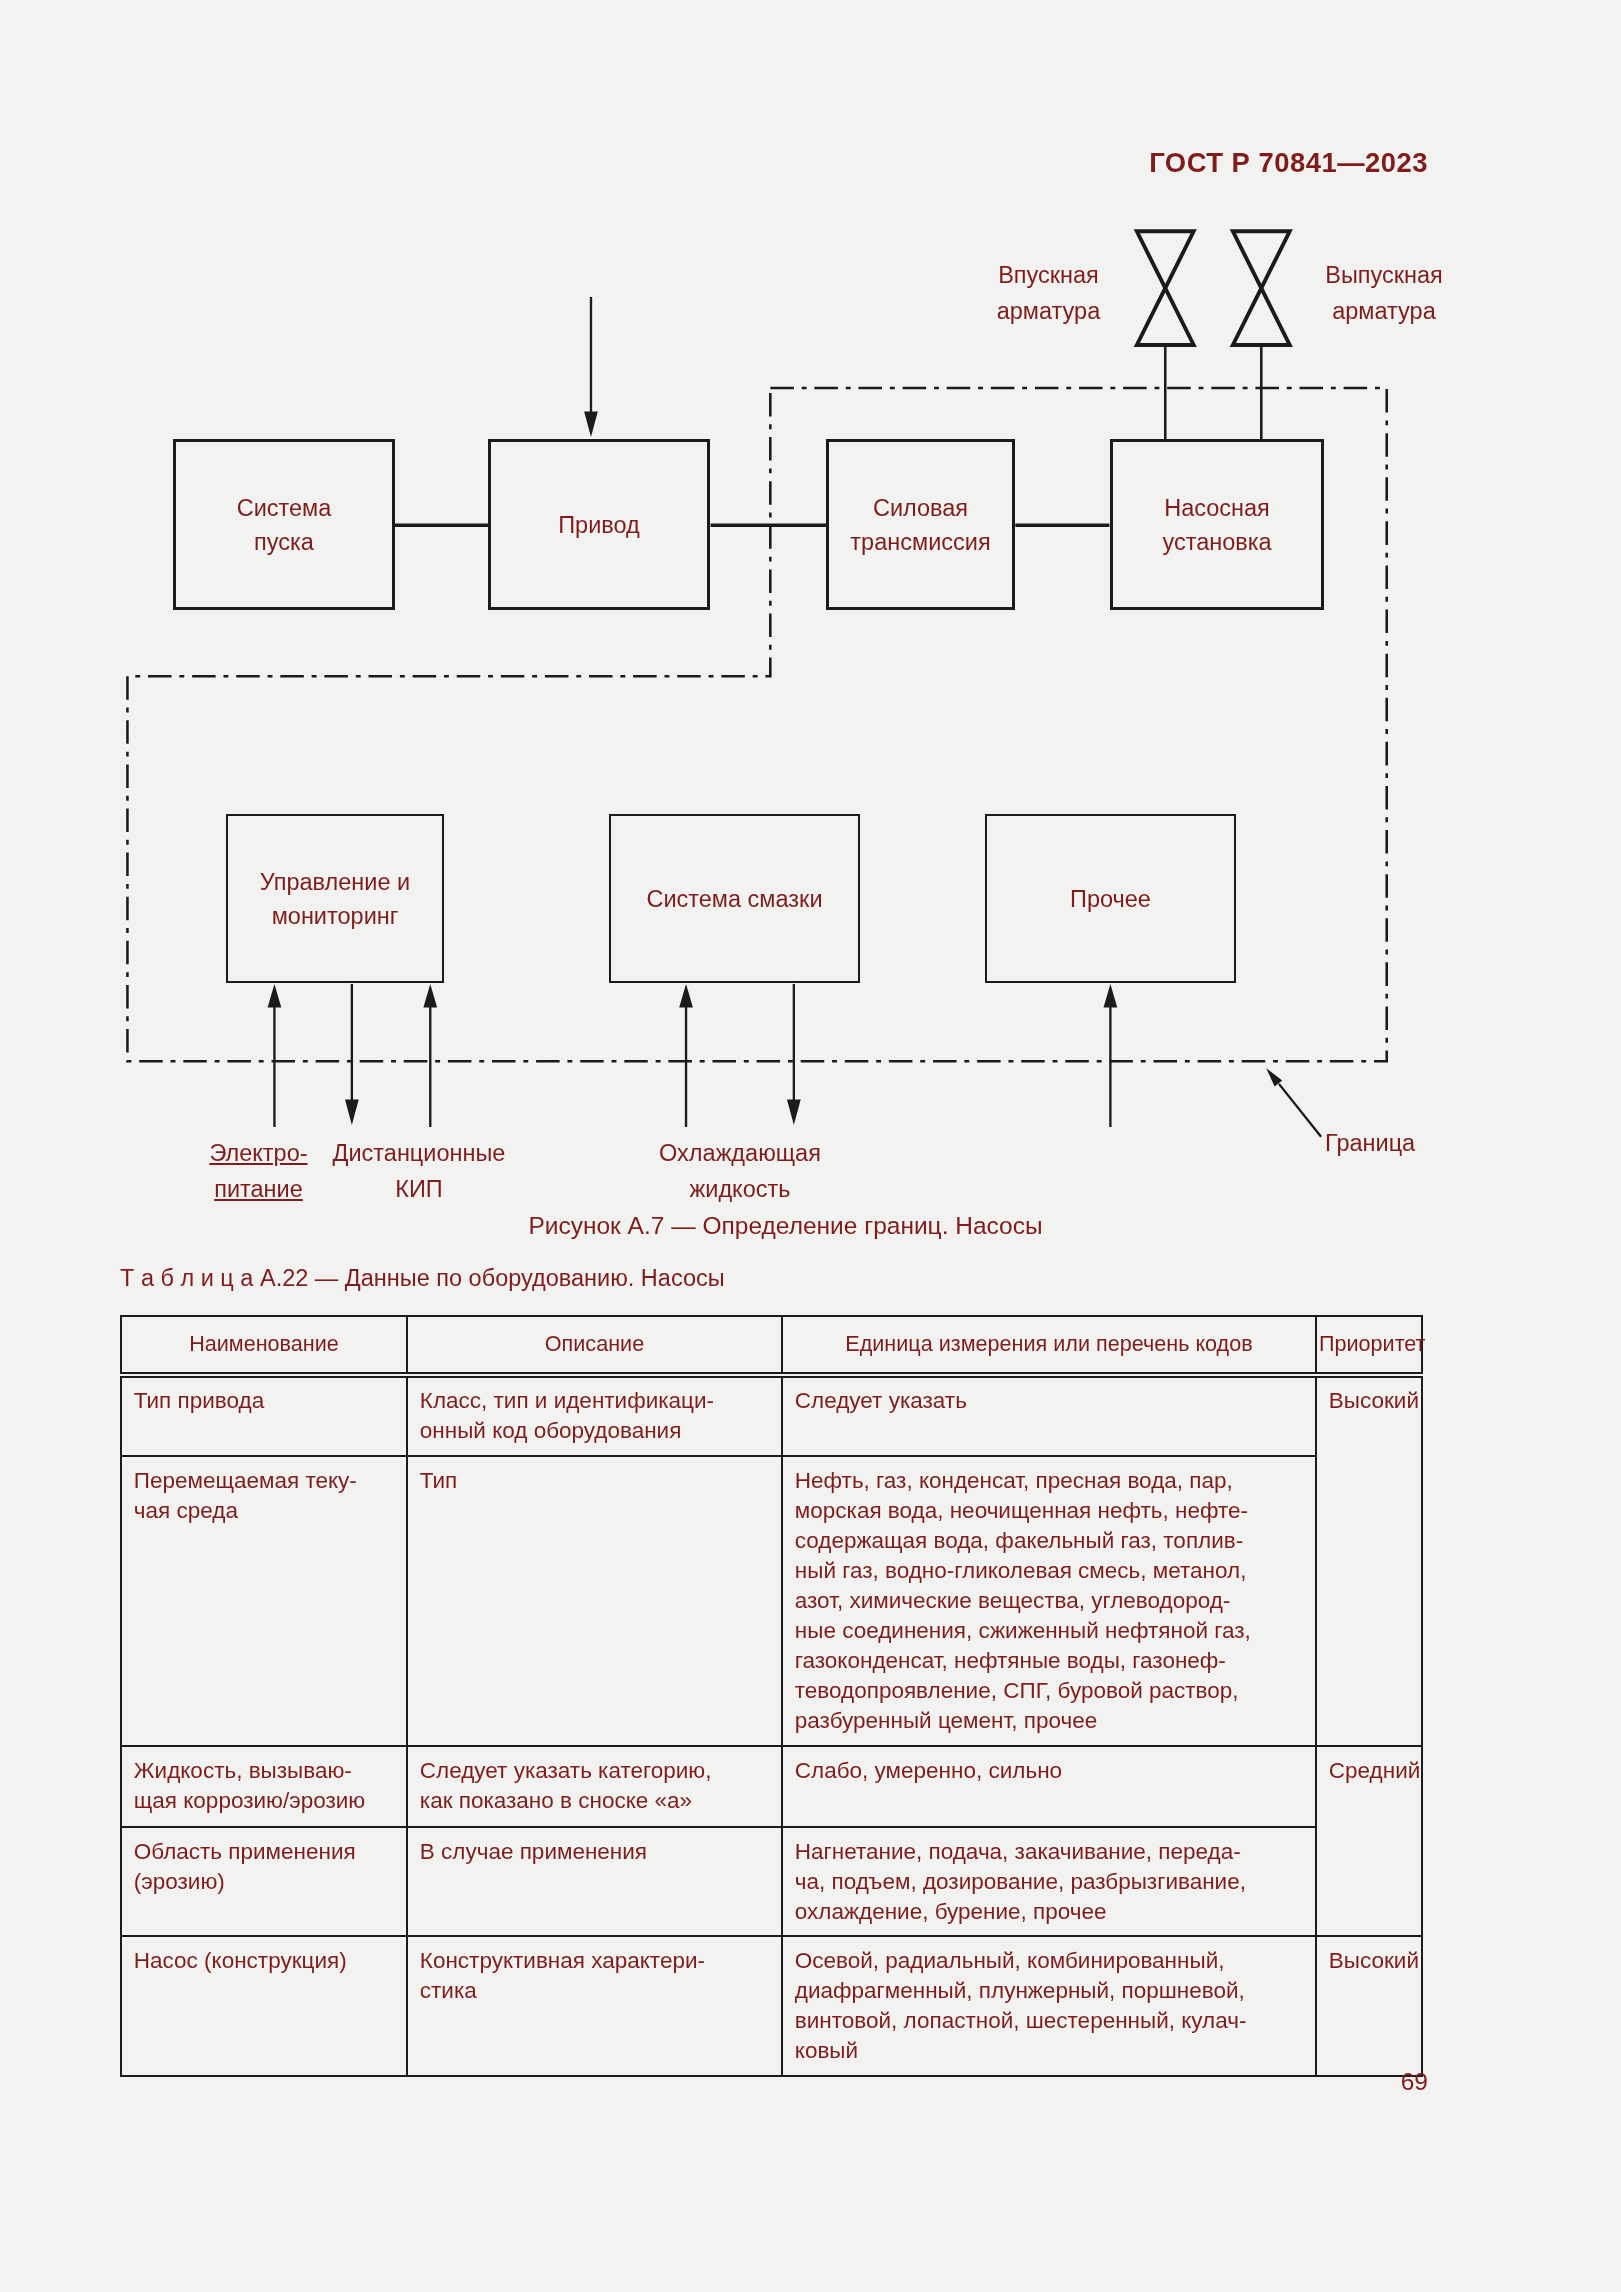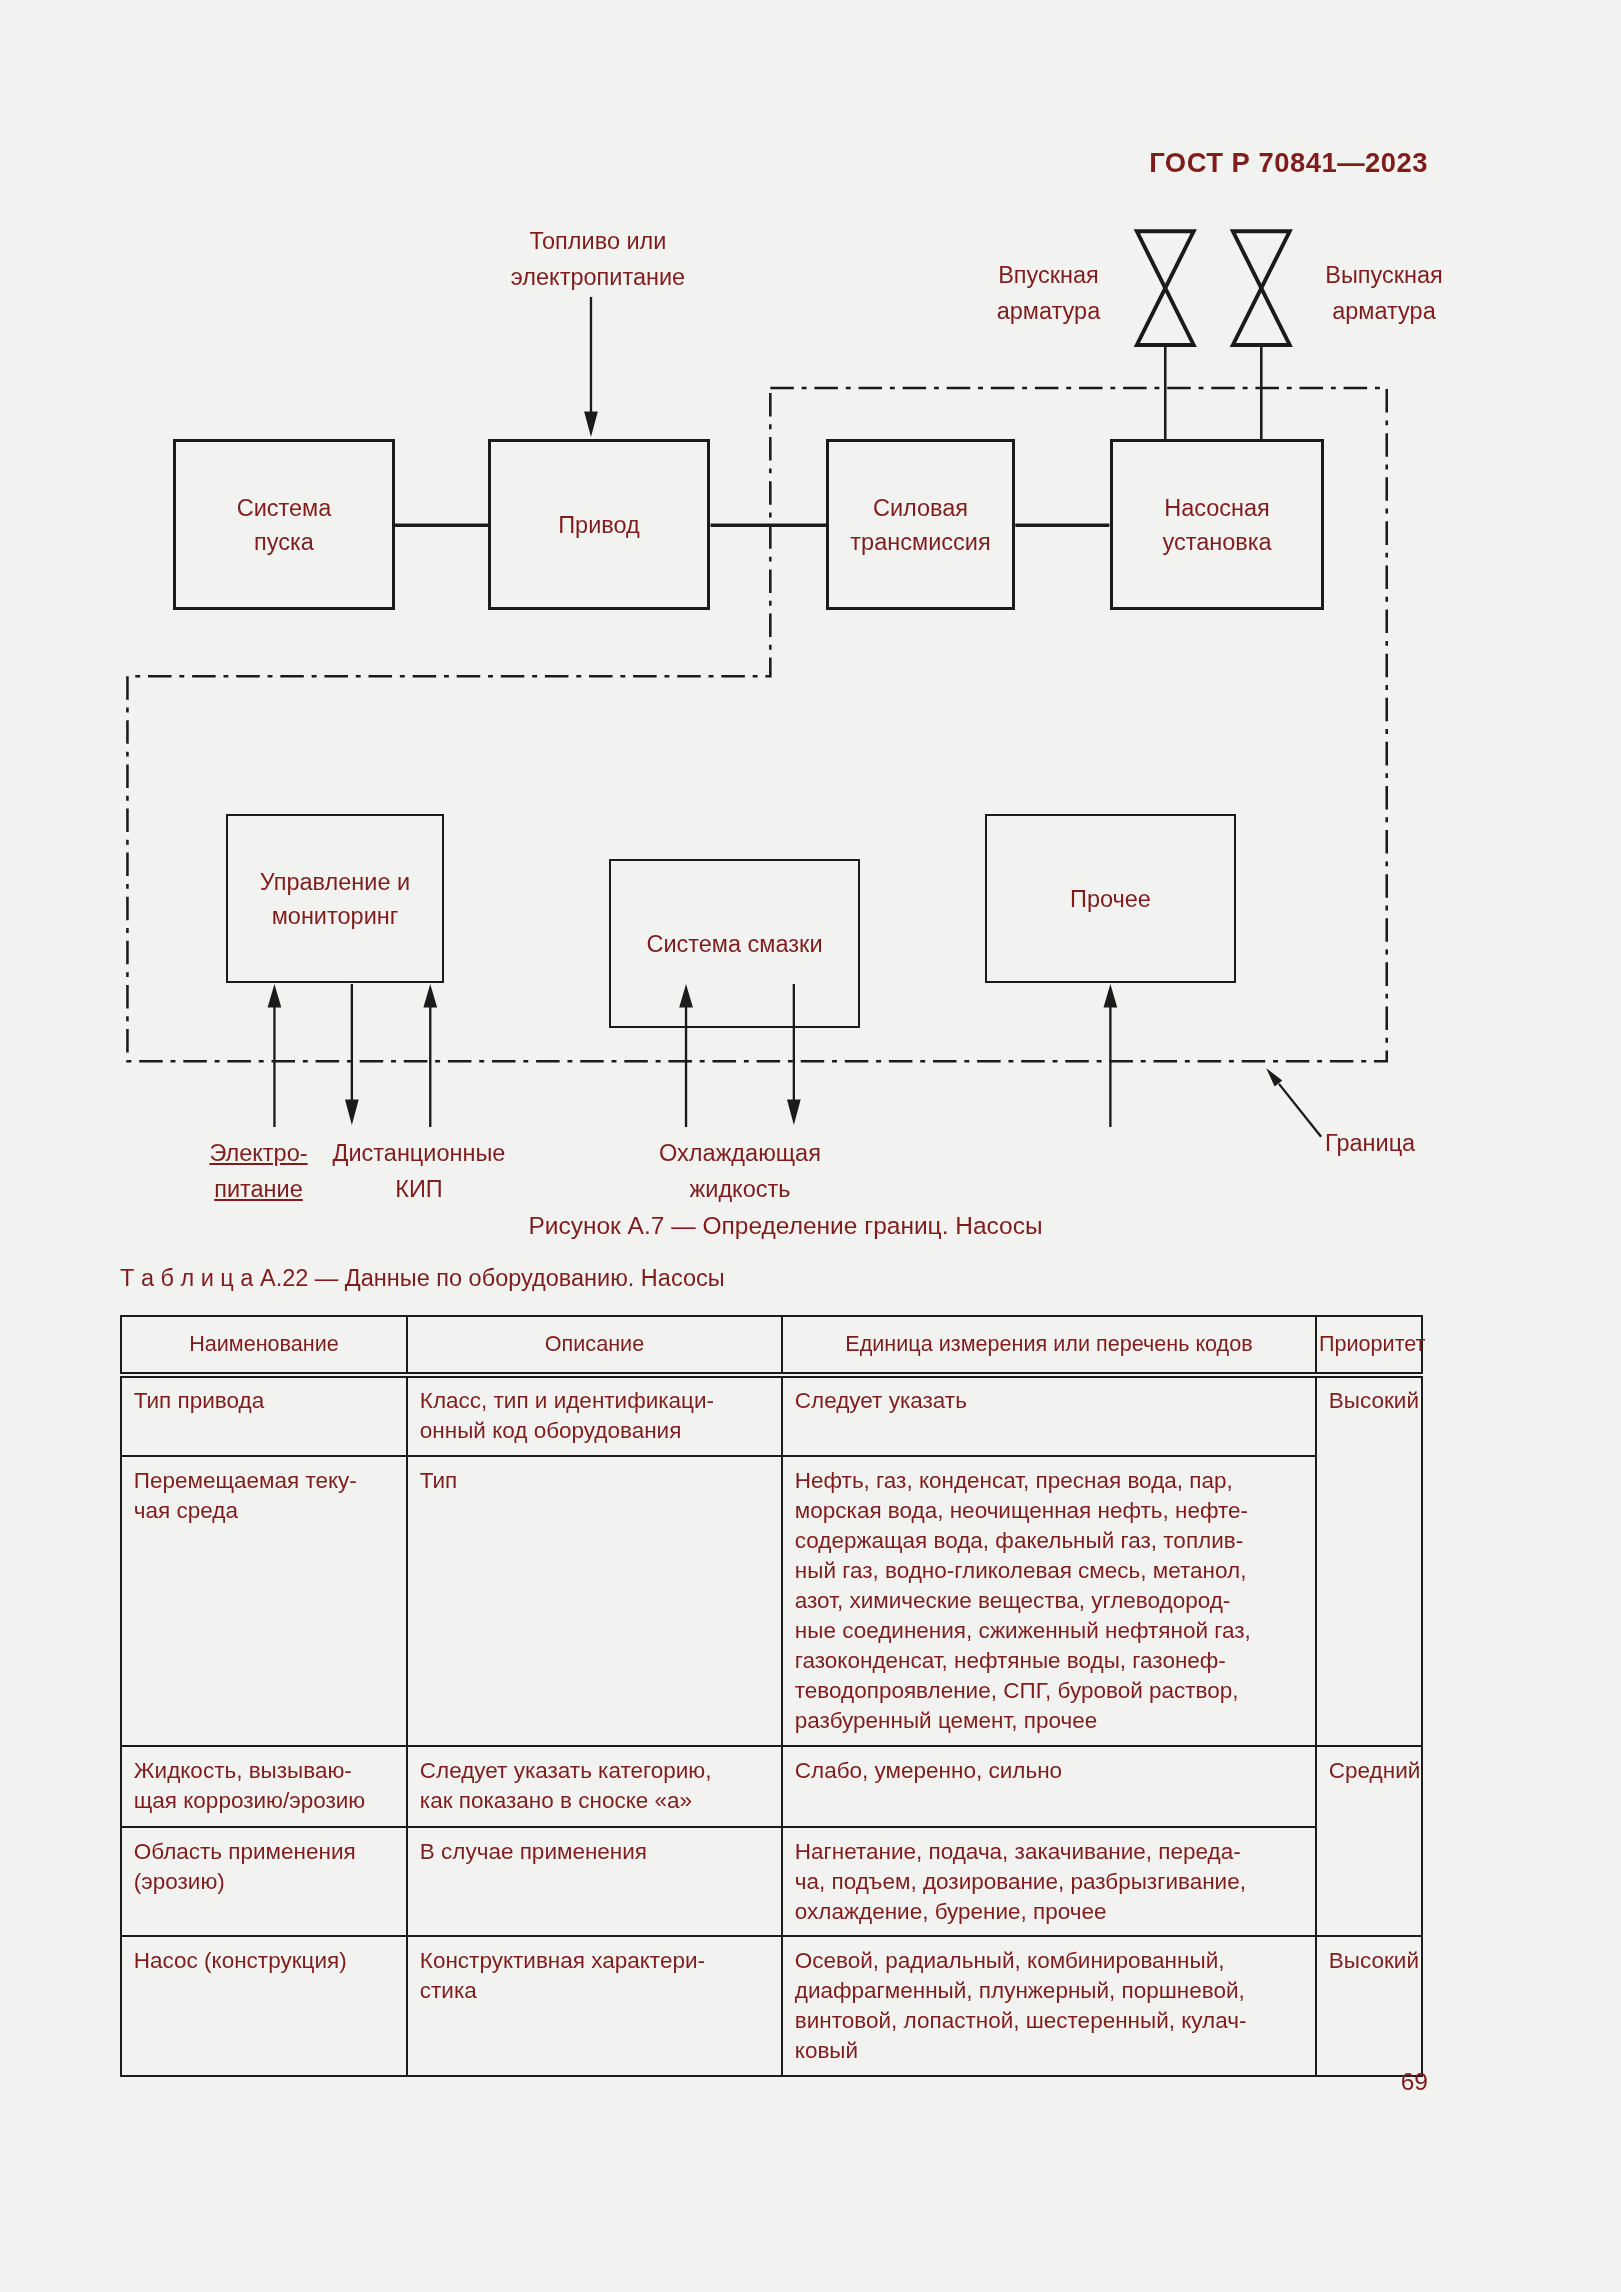--- a/index.html
+++ b/index.html
@@ -126,38 +126,36 @@
       <line x1="1133" y1="1150" x2="1133" y2="1024" stroke="#1b1b1b" stroke-width="2.4"></line>
       <polygon points="1126,1028 1140,1028 1133,1004" fill="#1b1b1b"></polygon>
     </g>
 
     <g>
       <line x1="1348" y1="1160" x2="1305" y2="1106" stroke="#1b1b1b" stroke-width="2.4"></line>
       <polygon points="1292,1090 1308.4,1102.5 1300.6,1108.7" fill="#1b1b1b"></polygon>
     </g>
   </svg>
 
-  <div class="dlabel" style="left:441px; top:223px; width:314px;">Топливо или
-электропитание</div>
   <div class="dlabel" style="left:968px; top:257px; width:161px;">Впускная
 арматура</div>
   <div class="dlabel" style="left:1296px; top:257px; width:176px;">Выпускная
 арматура</div>
 
   <div class="dbox" style="left:173px; top:439px; width:222px; height:171px;">Система
 пуска</div>
   <div class="dbox" style="left:488px; top:439px; width:222px; height:171px;">Привод</div>
   <div class="dbox" style="left:826px; top:439px; width:189px; height:171px;">Силовая
 трансмиссия</div>
   <div class="dbox" style="left:1110px; top:439px; width:214px; height:171px;">Насосная
 установка</div>
 
   <div class="dbox thin" style="left:226px; top:814px; width:218px; height:169px;">Управление и
 мониторинг</div>
-  <div class="dbox thin" style="left:609px; top:814px; width:251px; height:169px;margin-top:45px;">Система смазки</div>
+  <div class="dbox thin" style="left:609px; top:814px; width:251px; height:169px;">Система смазки</div>
   <div class="dbox thin" style="left:985px; top:814px; width:251px; height:169px;">Прочее</div>
 
   <div class="dlabel" style="left:180px; top:1135px; width:157px;text-decoration:underline;">Электро-
 питание</div>
   <div class="dlabel" style="left:321px; top:1135px; width:196px;">Дистанционные
 КИП</div>
   <div class="dlabel" style="left:642px; top:1135px; width:196px;">Охлаждающая
 жидкость</div>
   <div class="dlabel" style="left:1325px; top:1125px; width:137px; text-align:left;">Граница</div>
 

